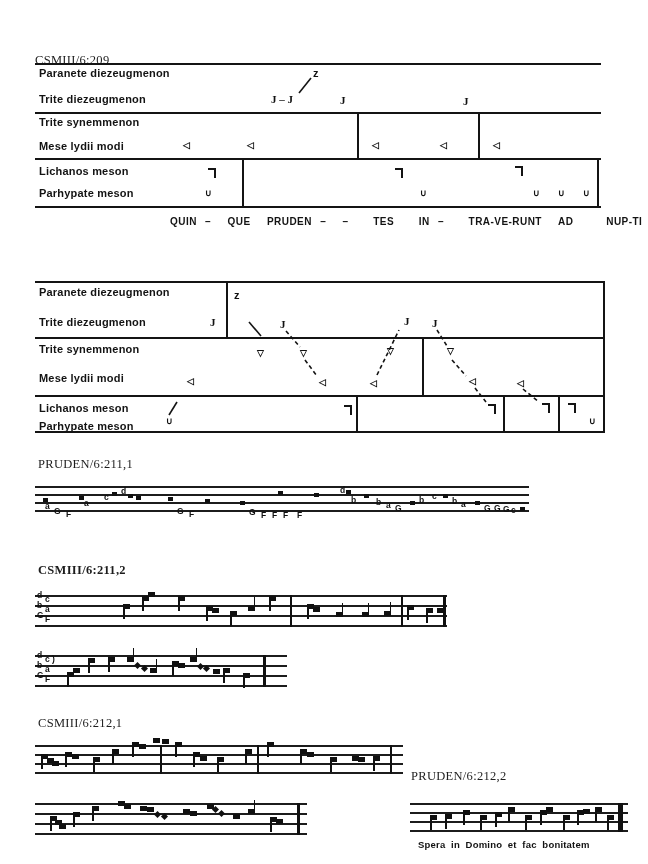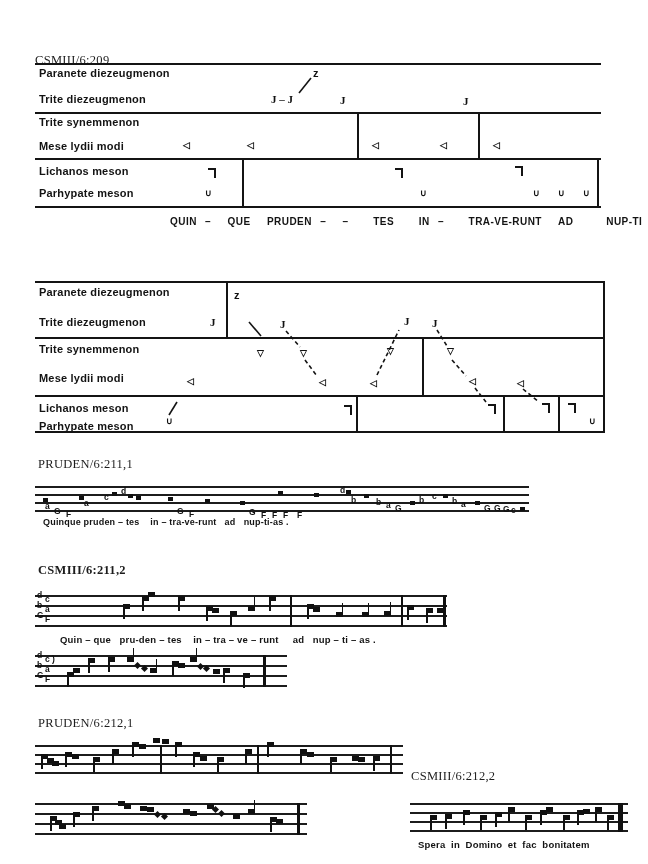--- a/index.html
+++ b/index.html
@@ -30,22 +30,22 @@
   .barline-bold{width:5px;}
   .lyric{position:absolute;font-weight:700;font-size:9.5px;white-space:pre;letter-spacing:.2px;color:#131313;}
 </style>
 </head>
 <body>
 
 <div class="page">
   <div class="slabel" style="left:35px;top:27px;margin-top:26px;">CSMIII/6:209</div>
   <div class="slabel" style="left:38px;top:457px;">PRUDEN/6:211,1</div>
   <div class="slabel" style="left:38px;top:563px;font-weight:bold;">CSMIII/6:211,2</div>
-  <div class="slabel" style="left:38px;top:716px;">PRUDEN/6:212,1</div>
-  <div class="slabel" style="left:411px;top:769px;">CSMIII/6:212,2</div>
+  <div class="slabel" style="left:38px;top:716px;">CSMIII/6:212,1</div>
+  <div class="slabel" style="left:411px;top:769px;">PRUDEN/6:212,2</div>
 
   <div class="caption" style="left:170px;top:216px;">QUIN –  QUE  PRUDEN –  –   TES   IN –   TRA-VE-RUNT  AD    NUP-TI – AS</div>
 
   <div id="tables-layer">
       <div class="tbl" style="left: 35px; top: 63px; width: 566px; height: 145px;">
         <span class="rowlabel" style="top: 4px;">Paranete diezeugmenon</span>
         <span class="rowlabel" style="top: 30px;">Trite diezeugmenon</span>
         <span class="rowlabel" style="top: 53px;">Trite synemmenon</span>
         <span class="rowlabel" style="top: 77px;">Mese lydii modi</span>
         <span class="rowlabel" style="top: 102px;">Lichanos meson</span>
@@ -170,21 +170,20 @@
         <div class="note small" style="left: 170px; top: 16px;"></div>
         <div class="note small" style="left: 205px; top: 18px;"></div>
         <div class="note small" style="left: 243px; top: 8px;"></div>
         <div class="note small" style="left: 279px; top: 10px;"></div>
         <div class="note small" style="left: 311px; top: 7px;"></div>
         <div class="note small" style="left: 329px; top: 11px;"></div>
         <div class="note small" style="left: 375px; top: 18px;"></div>
         <div class="note small" style="left: 408px; top: 11px;"></div>
         <div class="note small" style="left: 440px; top: 18px;"></div>
         <div class="note small" style="left: 485px; top: 24px;"></div>
-        <div class="lyric" style="left: 8px; top: 34px; font-size: 9px;">Quinque pruden – tes    in – tra-ve-runt   ad   nup-ti-as .</div>
       </div>
       <div class="staff" style="left: 35px; top: 592px; width: 412px; height: 60px;">
         <div class="sline" style="left: 0px; top: 3px; width: 412px;"></div>
         <div class="sline" style="left: 0px; top: 13px; width: 412px;"></div>
         <div class="sline" style="left: 0px; top: 23px; width: 412px;"></div>
         <div class="sline" style="left: 0px; top: 33px; width: 412px;"></div>
         <span class="nletter" style="left: 2px; top: -1px;">d</span>
         <span class="nletter" style="left: 10px; top: 3px;">c</span>
         <span class="nletter" style="left: 2px; top: 9px;">b</span>
         <span class="nletter" style="left: 10px; top: 13px;">a</span>
@@ -217,21 +216,20 @@
         <div class="stem" style="left: 354.5px; top: 10px; height: 11px;"></div>
         <div class="note" style="left: 372px; top: 13px;"></div>
         <div class="stem" style="left: 372px; top: 17px; height: 11px;"></div>
         <div class="note" style="left: 391px; top: 16px;"></div>
         <div class="stem" style="left: 391px; top: 20px; height: 11px;"></div>
         <div class="note" style="left: 402px; top: 16px;"></div>
         <div class="stem" style="left: 407.5px; top: 7px; height: 11px;"></div>
         <div class="barline" style="left: 255px; top: 3px; height: 32px;"></div>
         <div class="barline" style="left: 366px; top: 3px; height: 32px;"></div>
         <div class="barline barline-end" style="left: 408px; top: 3px; height: 32px;"></div>
-        <div class="lyric" style="left: 25px; top: 42px; font-size: 9.5px;">Quin – que   pru-den – tes    in – tra – ve – runt     ad   nup – ti – as .</div>
       </div>
       <div class="staff" style="left: 35px; top: 652px; width: 252px; height: 60px;">
         <div class="sline" style="left: 0px; top: 3px; width: 252px;"></div>
         <div class="sline" style="left: 0px; top: 13px; width: 252px;"></div>
         <div class="sline" style="left: 0px; top: 23px; width: 252px;"></div>
         <div class="sline" style="left: 0px; top: 33px; width: 252px;"></div>
         <span class="nletter" style="left: 2px; top: -1px;">d</span>
         <span class="nletter" style="left: 10px; top: 3px;">c</span>
         <span class="nletter" style="left: 2px; top: 9px;">b</span>
         <span class="nletter" style="left: 10px; top: 13px;">a</span>

